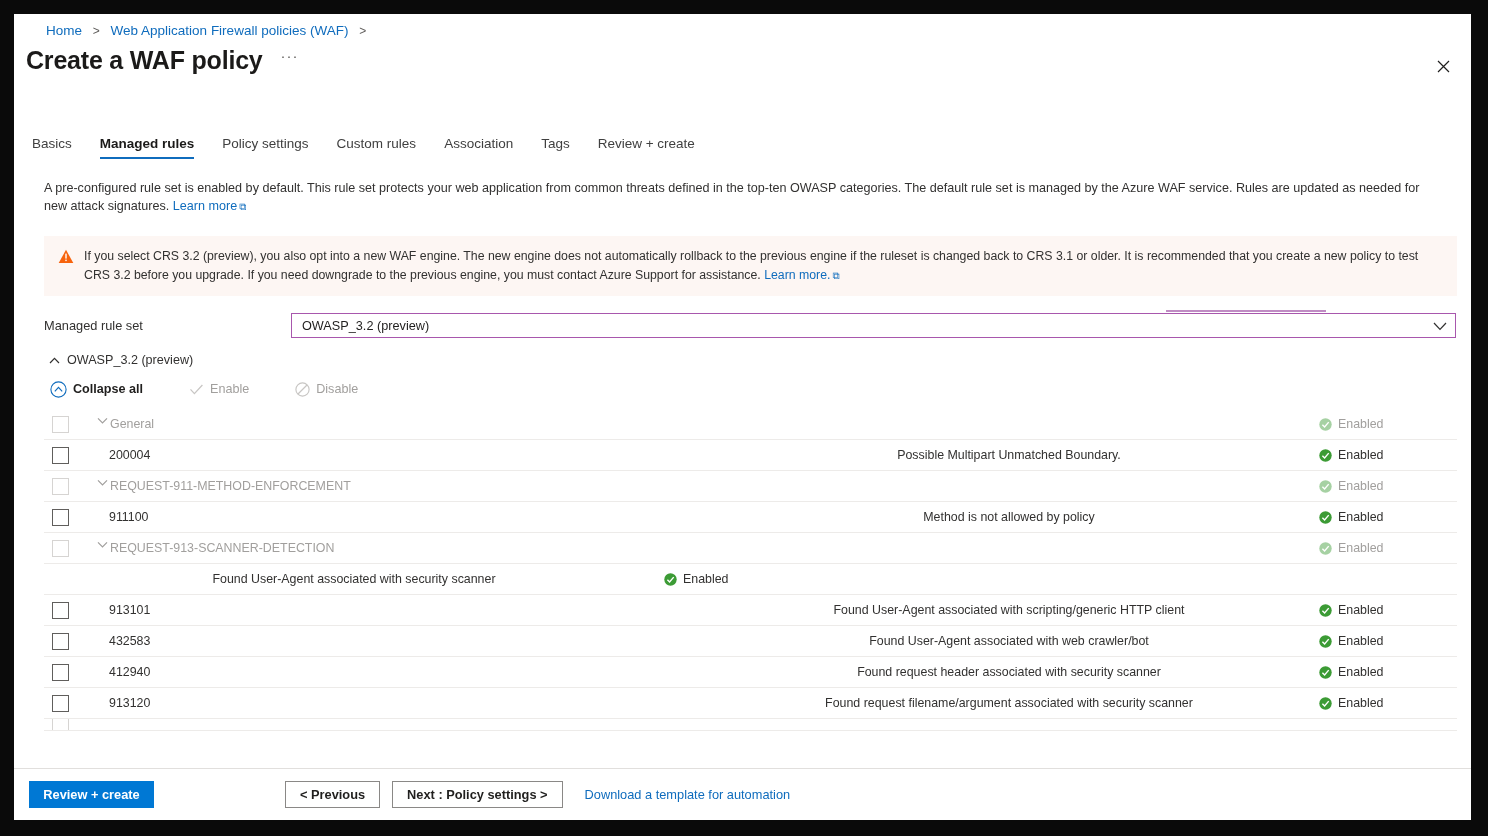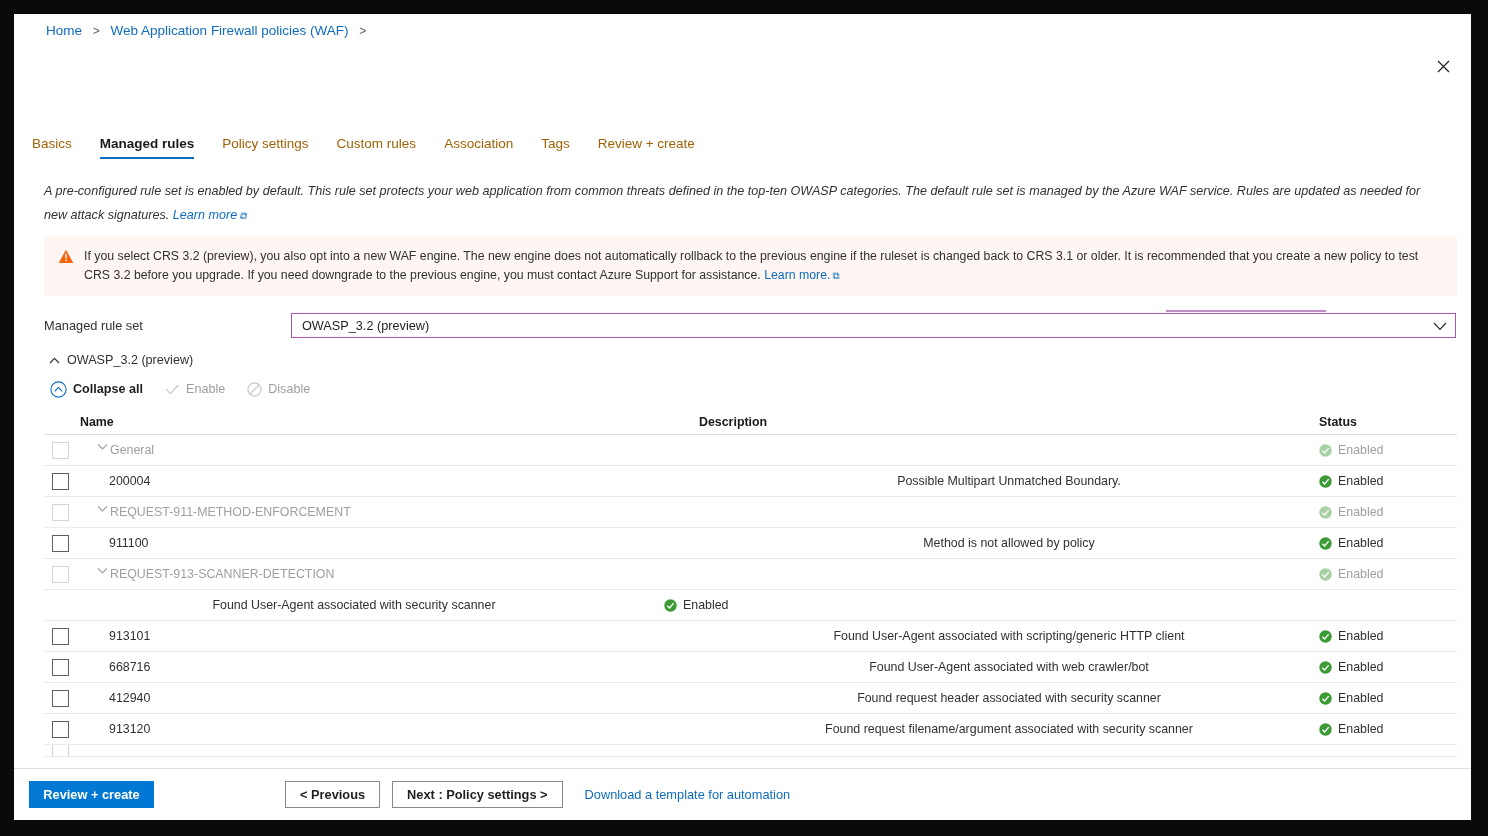--- a/index.html
+++ b/index.html
@@ -96,21 +96,21 @@
   .tabs {
     position: absolute;
     left: 18px;
     top: 122px;
     display: flex;
     align-items: flex-start;
     height: 32px;
   }
   .tab {
     font-size: 13.5px;
-    color: #a16207;
+    color: #404040;
     padding: 0 14px 8px 14px;
     cursor: pointer;
     position: relative;
     white-space: nowrap;
   }
   .tab:first-child { padding-left: 0; }
   .tab.active {
     font-weight: bold;
     color: #1b1a19;
   }
@@ -125,23 +125,22 @@
   }
   .tab:first-child.active::after { left: 0; }
 
   
   .desc {
     position: absolute;
     left: 30px;
     top: 165px;
     width: 1400px;
     font-size: 12.6px;
-    line-height: 24px;
-    color: #323130;
-    font-style: italic;
+    line-height: 18px;
+    color: #323130;
   }
   .inline-link {
     color: #0f6cbd;
     cursor: pointer;
   }
   .ext-ico {
     font-size: 10px;
     margin-left: 2px;
     color: #0f6cbd;
   }
@@ -225,20 +224,21 @@
   }
 
   
   .cmdbar {
     position: absolute;
     left: 36px;
     top: 364px;
     display: flex;
     align-items: center;
     height: 22px;
+    gap: 24px;
   }
   .cmd {
     display: flex;
     align-items: center;
     font-size: 12.6px;
     margin-right: 22px;
     cursor: pointer;
     color: #201f1e;
   }
   .cmd.disabled {
@@ -401,20 +401,24 @@
 <div class="frame">
   <div class="blade">
 
     <div class="breadcrumb">
       <span class="crumb-link">Home</span>
       <span class="crumb-sep">&gt;</span>
       <span class="crumb-link">Web Application Firewall policies (WAF)</span>
       <span class="crumb-sep">&gt;</span>
     </div>
 
+    <div class="title-row">
+      <span class="page-title">Create a WAF policy</span>
+      <span class="title-ellipsis">···</span>
+    </div>
     <div class="close-btn">
       <span>
         <svg width="13" height="13" viewBox="0 0 13 13">
             <path d="M1 1 L12 12 M12 1 L1 12" stroke="#201f1e" stroke-width="1.2" fill="none"></path>
           </svg>
       </span>
     </div>
 
     <div class="tabs">
       <div class="tab"><span>Basics</span></div>
@@ -486,25 +490,20 @@
           <svg width="15" height="15" viewBox="0 0 15 15">
               <circle cx="7.5" cy="7.5" r="6.6" stroke="#c8c6c4" stroke-width="1.15" fill="none"></circle>
               <path d="M3 12 L12 3" stroke="#c8c6c4" stroke-width="1.15"></path>
             </svg>
         </span>
         <span class="cmd-label">Disable</span>
       </div>
     </div>
 
     <div class="table">
-      <div class="thead">
-        <div class="col-name">Name</div>
-        <div class="col-desc">Description</div>
-        <div class="col-status">Status</div>
-      </div>
       <div id="tbody">
           <div class="trow group">
             <div class="cell-name">
               <span class="cb dim"></span>
               <span class="group-toggle">
                 <span class="chev-row">
                   <svg width="11" height="7" viewBox="0 0 11 7">
                     <path d="M1 1.3 L5.5 6 L10 1.3" stroke="#a19f9d" stroke-width="1.2" fill="none"></path>
                   </svg>
                 </span>
@@ -624,21 +623,21 @@
                   <circle cx="6.5" cy="6.5" r="6.2" fill="#3c9b35"></circle>
                   <path d="M3.4 6.7 L5.6 8.9 L9.7 4.1" stroke="#ffffff" stroke-width="1.4" fill="none"></path>
                 </svg>
               </span>
               <span class="status-text">Enabled</span>
             </div>
           </div>
           <div class="trow">
             <div class="cell-name">
               <span class="cb"></span>
-              <span class="rule-id">668716</span>
+              <span class="rule-id">432583</span>
             </div>
             <div class="cell-desc">Found User-Agent associated with web crawler/bot</div>
             <div class="cell-status">
               <span class="status-ico">
                 <svg width="13" height="13" viewBox="0 0 13 13">
                   <circle cx="6.5" cy="6.5" r="6.2" fill="#3c9b35"></circle>
                   <path d="M3.4 6.7 L5.6 8.9 L9.7 4.1" stroke="#ffffff" stroke-width="1.4" fill="none"></path>
                 </svg>
               </span>
               <span class="status-text">Enabled</span>

